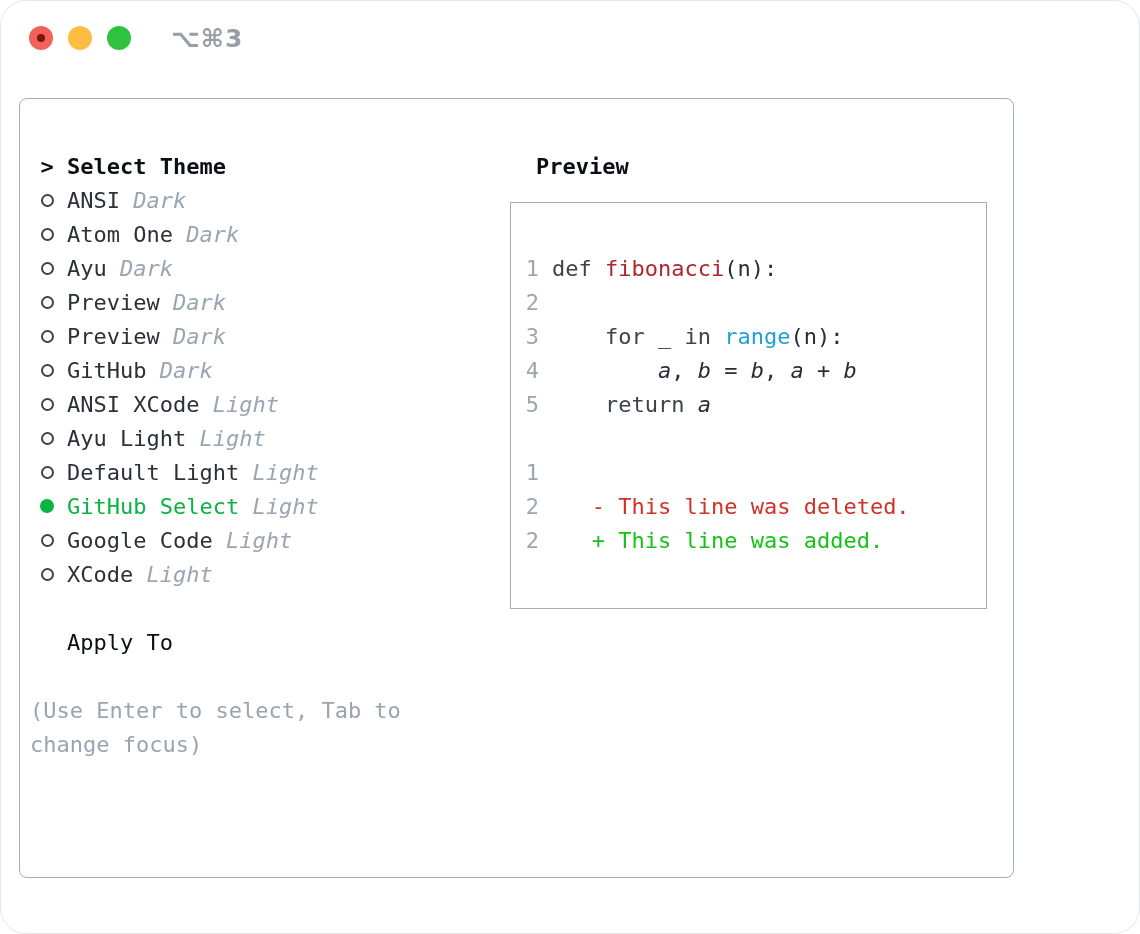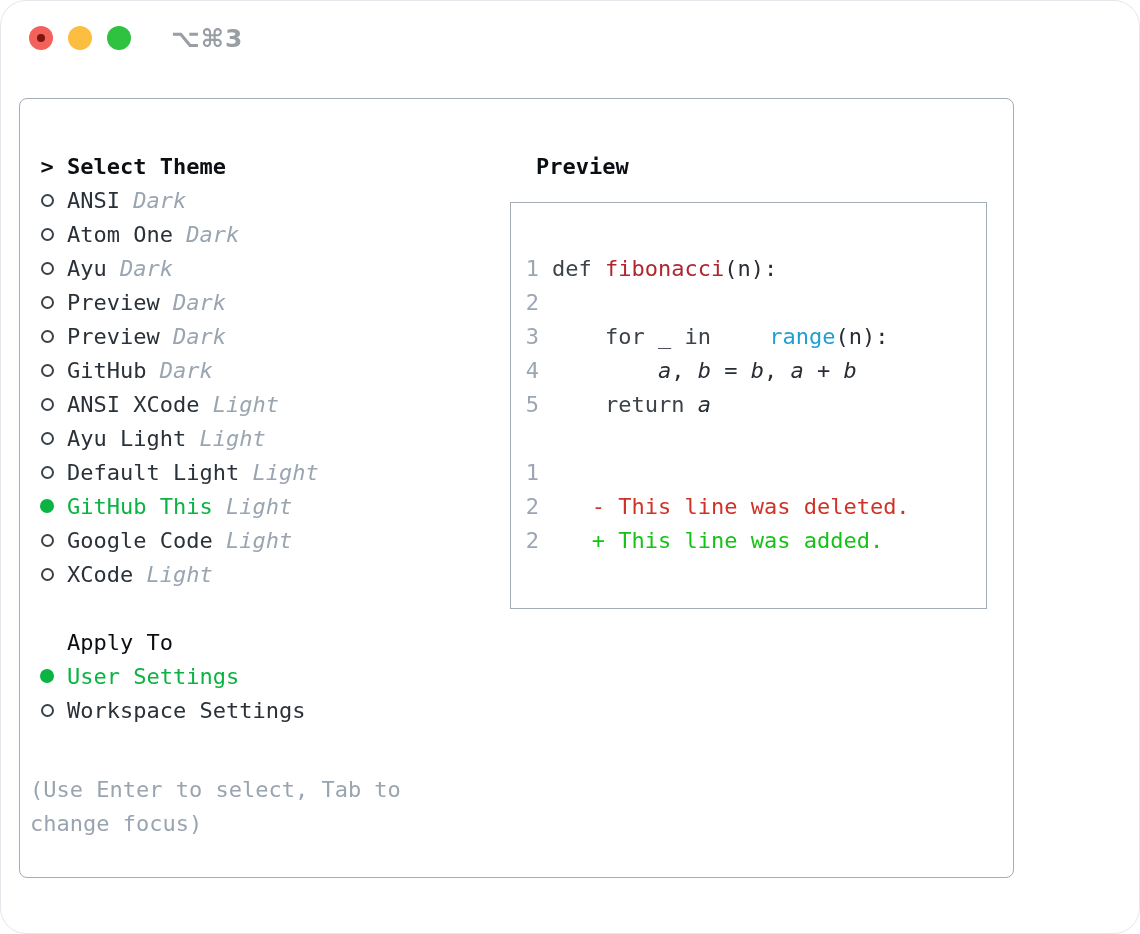--- a/index.html
+++ b/index.html
@@ -42,42 +42,42 @@
   .marker { width:14px; height:34px; display:flex; align-items:center; justify-content:center; margin-right:13px; flex:none; }
   .prompt { color:var(--header-black); font-weight:bold; font-size:22px; }
   .radio { width:13px; height:13px; border:2px solid #3b424a; border-radius:50%; }
   .radio.on { width:14px; height:14px; border:none; background:var(--selected-green); }
   .row .name { color:var(--item-dark); white-space:pre; }
   .row.selected .name { color:var(--selected-green); }
   .variant { color:var(--muted-gray); font-style:italic; white-space:pre; }
   .row.header-row .name { color:var(--header-black); font-weight:bold; }
   .spacer-row { height:34px; }
   .help {
-    margin-top:12px; padding-left:3px; width:408px;
+    margin-top:1px; padding-left:3px; width:408px;
     font-size:22px; line-height:34px; color:var(--help-gray); white-space:normal;
   }
 
   
   .preview-label {
     position:absolute; left:475px; top:50px; height:34px; display:flex; align-items:center;
     font-size:22px; font-weight:bold; color:var(--header-black);margin-left:41px;
   }
   .preview-box {
     position:absolute; left:490px; top:103px; width:477px; height:407px;
     border:1.5px solid var(--border-gray); background:#fff;
     padding:48px 0 0 2px; overflow:hidden;
   }
   .pline { display:flex; align-items:center; height:34px; font-size:22px; }
   .ln { width:26px; flex:none; text-align:right; margin-right:13px; color:var(--line-number-gray); }
   .ptext { white-space:pre; }
   .tok.pl  { color:var(--plain-dark); }
   .tok.kw  { color:var(--keyword-gray); }
   .tok.fn  { color:var(--function-red); }
   .tok.num { color:var(--number-teal); }
-  .tok.bi  { color:var(--builtin-blue);margin-left:45px; }
+  .tok.bi  { color:var(--builtin-blue); }
   .tok.var { color:var(--plain-dark); font-style:italic; }
   .tok.ctx { color:var(--context-gray); }
   .tok.del { color:var(--deleted-red); }
   .tok.add { color:var(--added-green); }
   .tok.i   { font-style:italic; }
 </style>
 </head>
 <body>
 
 <div class="window">
@@ -160,21 +160,21 @@
             <span class="marker">
               <span class="radio"></span>
             </span>
             <span class="name">Default Light</span>
             <span class="variant"> Light</span>
           </div>
           <div class="row selected">
             <span class="marker">
               <span class="radio on"></span>
             </span>
-            <span class="name">GitHub This</span>
+            <span class="name">GitHub Select</span>
             <span class="variant"> Light</span>
           </div>
           <div class="row">
             <span class="marker">
               <span class="radio"></span>
             </span>
             <span class="name">Google Code</span>
             <span class="variant"> Light</span>
           </div>
           <div class="row">
@@ -186,34 +186,20 @@
           </div>
         </div>
 
       <div class="spacer-row"></div>
 
       <div class="row">
         <span class="marker"></span>
         <span class="name" style="color:var(--header-black)">Apply To</span>
       </div>
 
-      <div id="apply-list">
-          <div class="row selected">
-            <span class="marker">
-              <span class="radio on"></span>
-            </span>
-            <span class="name">User Settings</span>
-          </div>
-          <div class="row">
-            <span class="marker">
-              <span class="radio"></span>
-            </span>
-            <span class="name">Workspace Settings</span>
-          </div>
-        </div>
 
       <div class="spacer-row"></div>
 
       <div class="help">(Use Enter to select, Tab to change focus)</div>
     </div>
 
     <div class="preview-label">Preview</div>
 
     <div class="preview-box">
       <div id="preview-lines">

